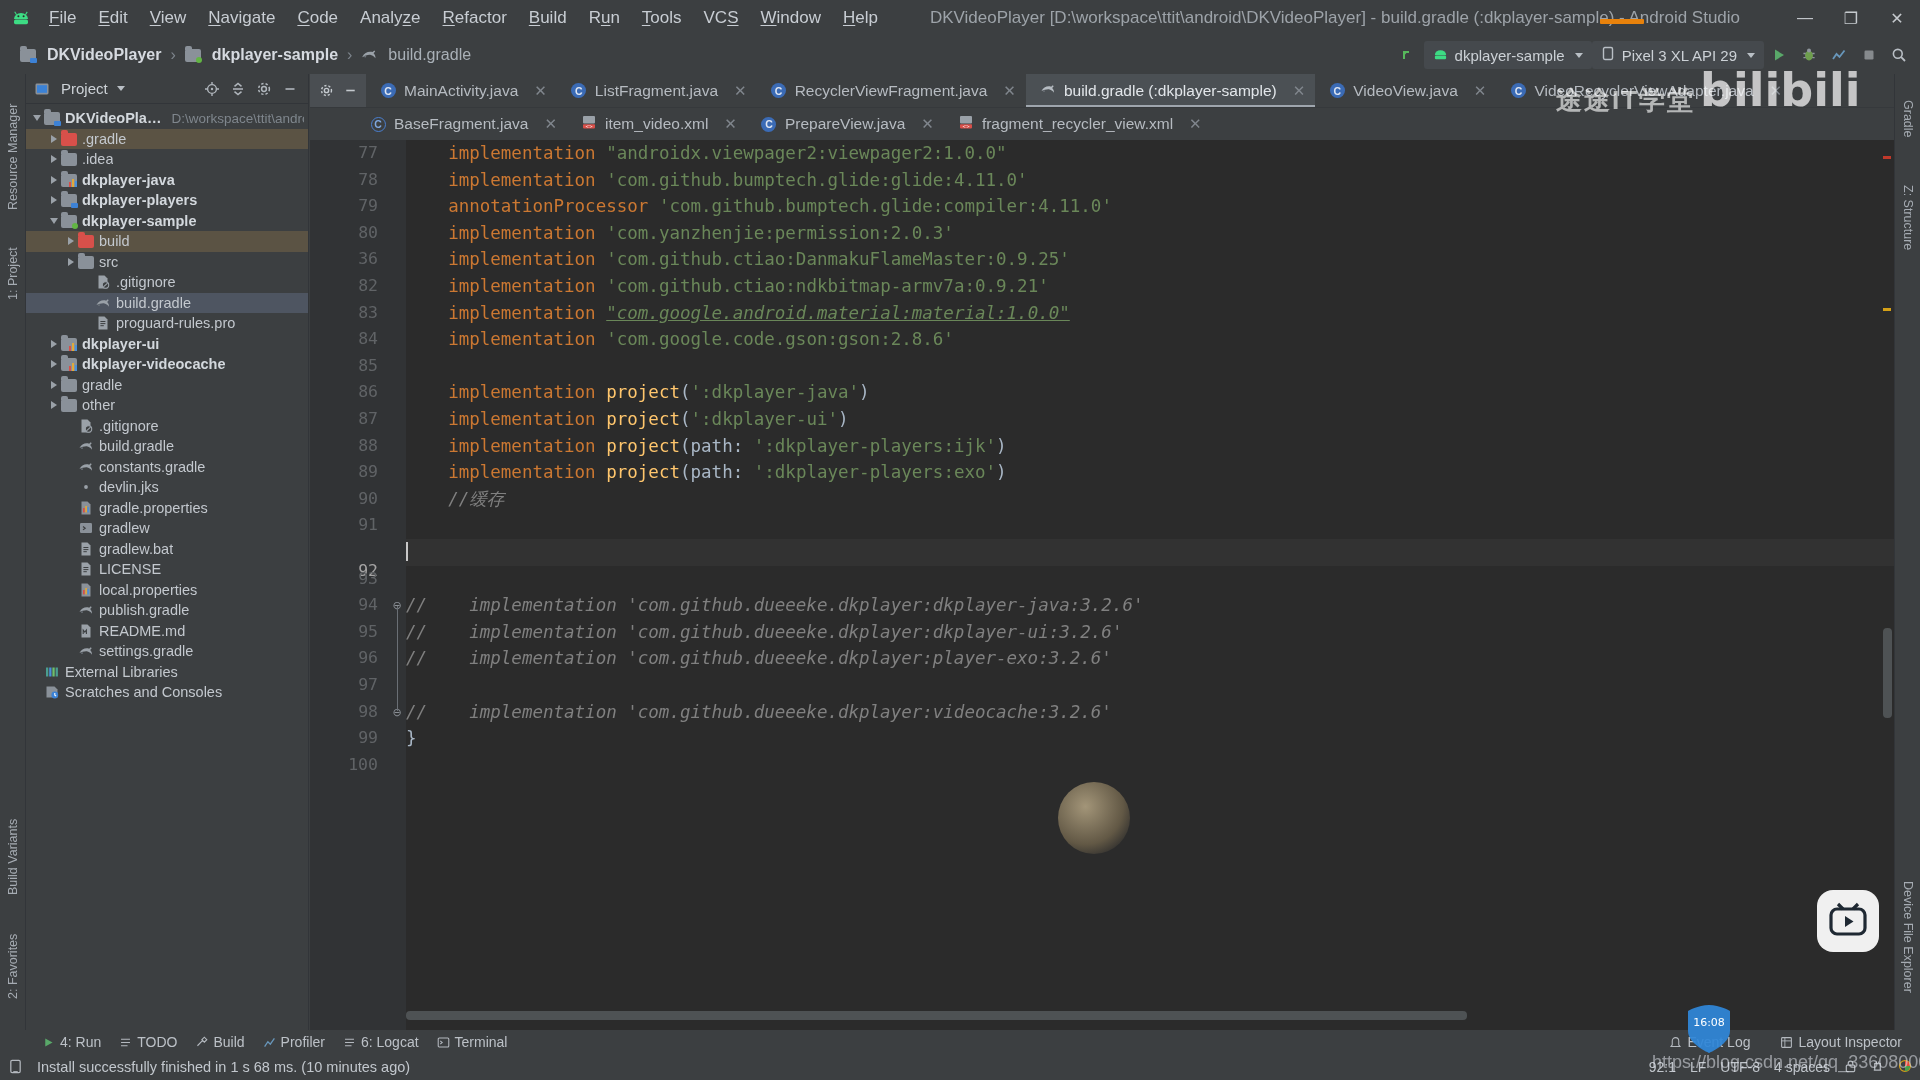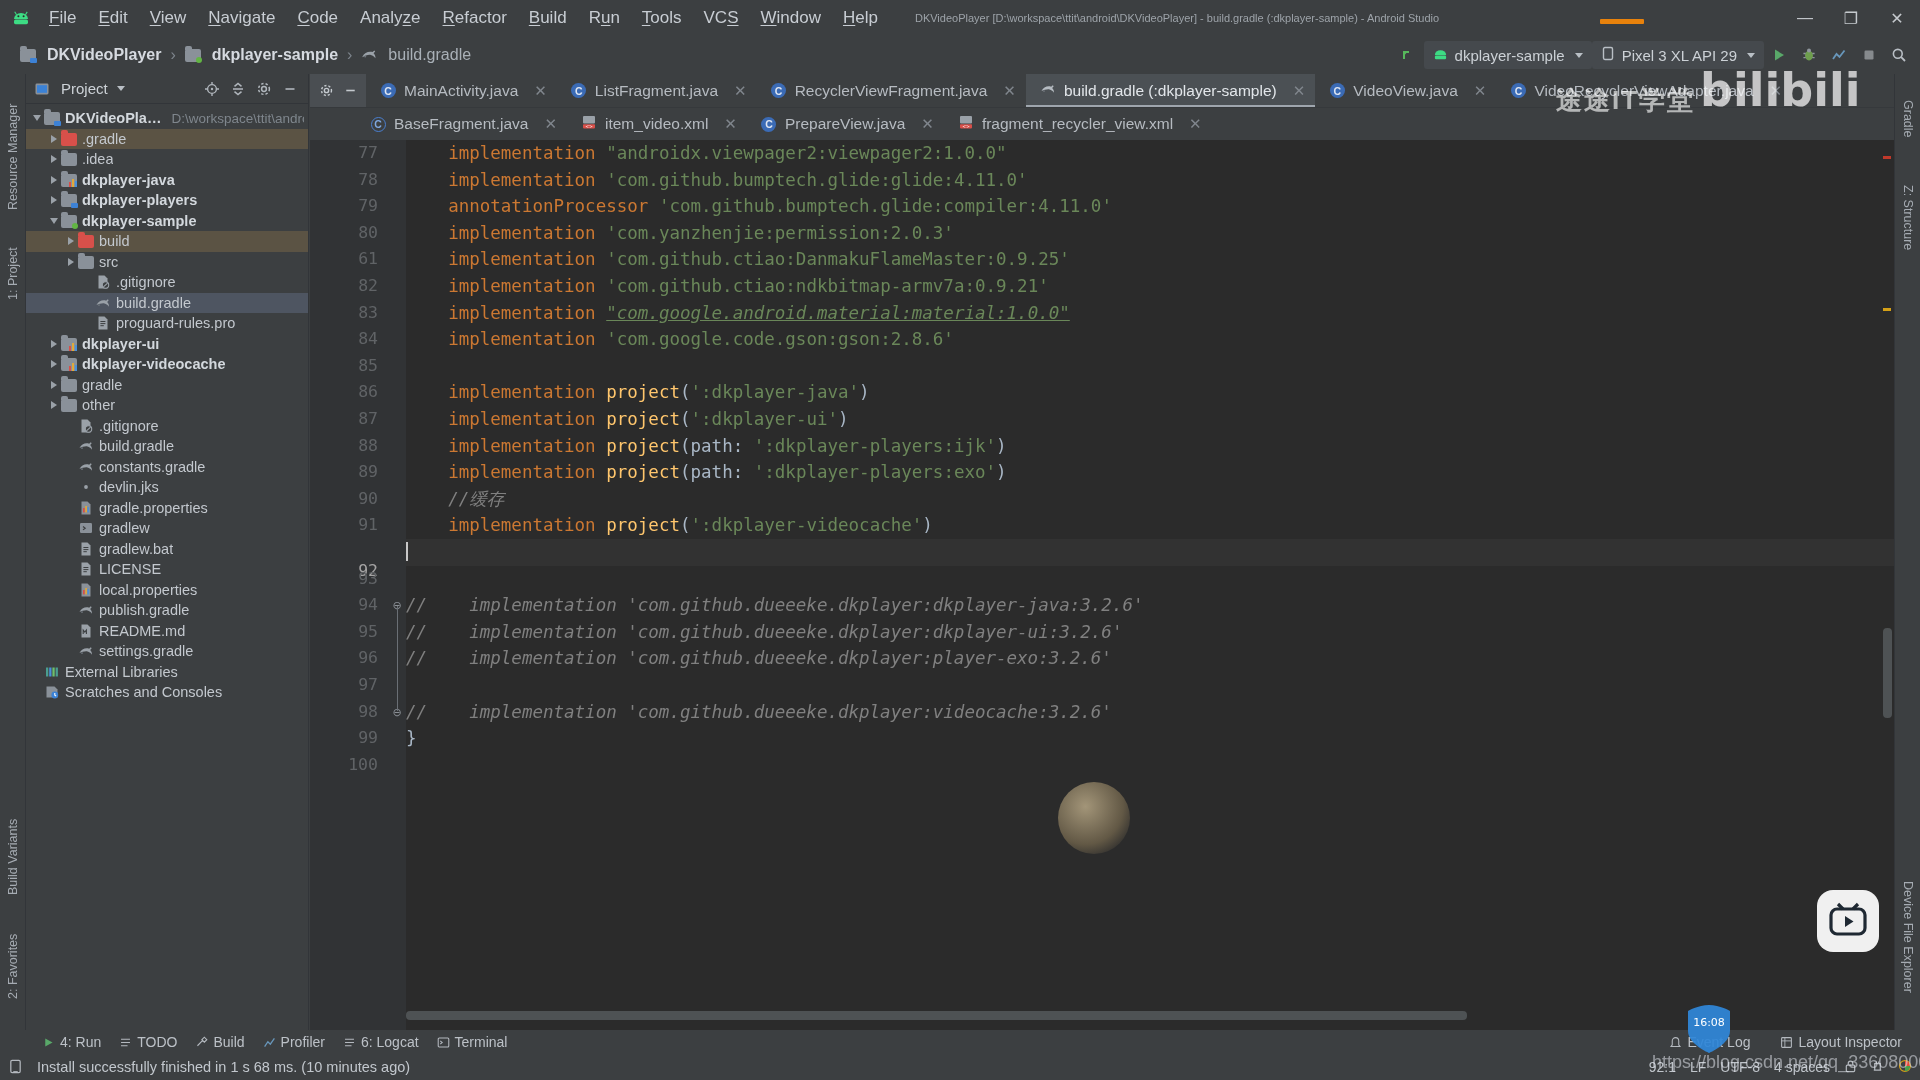--- a/index.html
+++ b/index.html
@@ -20,21 +20,21 @@
   }
   .droid-ico { width:22px; height:22px; margin-left:10px; margin-right:6px; position:relative; }
   .droid-ico svg { display:block; }
   .menubar { display:flex; align-items:center; height:36px; }
   .menu-item {
     padding:2px 11px; font-size:17px; color:#c8cdd3; cursor:default;
     line-height:20px; white-space:nowrap;
   }
   .menu-item u { text-decoration:underline; text-underline-offset:2px; }
   .win-title {
-    margin-left:26px; font-size:11px; color:#9da3a9; white-space:nowrap;
+    margin-left:41px; font-size:17px; color:#9da3a9; white-space:nowrap;
   }
   .wincontrols {
     position:absolute; right:0; top:0; height:36px; display:flex; align-items:center;
   }
   .wc { width:46px; height:36px; display:flex; align-items:center; justify-content:center;
         color:#c5c9cd; font-size:16px; }
   .orange-tick { position:absolute; right:276px; top:19px; width:44px; height:5px; background:#e8820c; border-radius:1px; }
 
   
   .toolbar {
@@ -747,21 +747,21 @@
         </div>
     </div>
   </div>
 
   <div class="editor">
     <div class="gutter">
         <div class="lnum" style="position: absolute; top: 0px;">77</div>
         <div class="lnum" style="position: absolute; top: 26.6px;">78</div>
         <div class="lnum" style="position: absolute; top: 53.2px;">79</div>
         <div class="lnum" style="position: absolute; top: 79.8px;">80</div>
-        <div class="lnum" style="position: absolute; top: 106.4px;">61</div>
+        <div class="lnum" style="position: absolute; top: 106.4px;">36</div>
         <div class="lnum" style="position: absolute; top: 133px;">82</div>
         <div class="lnum" style="position: absolute; top: 159.6px;">83</div>
         <div class="lnum" style="position: absolute; top: 186.2px;">84</div>
         <div class="lnum" style="position: absolute; top: 212.8px;">85</div>
         <div class="lnum" style="position: absolute; top: 239.4px;">86</div>
         <div class="lnum" style="position: absolute; top: 266px;">87</div>
         <div class="lnum" style="position: absolute; top: 292.6px;">88</div>
         <div class="lnum" style="position: absolute; top: 319.2px;">89</div>
         <div class="lnum" style="position: absolute; top: 345.8px;">90</div>
         <div class="lnum" style="position: absolute; top: 372.4px;">91</div>
@@ -788,21 +788,20 @@
         <div class="ln" style="top: 106.4px; position: absolute; left: 0px; right: 0px;"><span class="pln">    </span><span class="kw">implementation</span><span class="pln"> </span><span class="str">'com.github.ctiao:DanmakuFlameMaster:0.9.25'</span></div>
         <div class="ln" style="top: 133px; position: absolute; left: 0px; right: 0px;"><span class="pln">    </span><span class="kw">implementation</span><span class="pln"> </span><span class="str">'com.github.ctiao:ndkbitmap-armv7a:0.9.21'</span></div>
         <div class="ln" style="top: 159.6px; position: absolute; left: 0px; right: 0px;"><span class="pln">    </span><span class="kw">implementation</span><span class="pln"> </span><span class="str-link">"com.google.android.material:material:1.0.0"</span></div>
         <div class="ln" style="top: 186.2px; position: absolute; left: 0px; right: 11px;"><span class="pln">    </span><span class="kw">implementation</span><span class="pln"> </span><span class="str">'com.google.code.gson:gson:2.8.6'</span></div>
         <div class="ln" style="top: 212.8px; position: absolute; left: 0px; right: 0px;"></div>
         <div class="ln" style="top: 239.4px; position: absolute; left: 0px; right: 0px;"><span class="pln">    </span><span class="kw">implementation</span><span class="pln"> </span><span class="fn">project</span><span class="pln">(</span><span class="str">':dkplayer-java'</span><span class="pln">)</span></div>
         <div class="ln" style="top: 266px; position: absolute; left: 0px; right: 0px;"><span class="pln">    </span><span class="kw">implementation</span><span class="pln"> </span><span class="fn">project</span><span class="pln">(</span><span class="str">':dkplayer-ui'</span><span class="pln">)</span></div>
         <div class="ln" style="top: 292.6px; position: absolute; left: 0px; right: 0px;"><span class="pln">    </span><span class="kw">implementation</span><span class="pln"> </span><span class="fn">project</span><span class="pln">(</span><span class="pln">path: </span><span class="str">':dkplayer-players:ijk'</span><span class="pln">)</span></div>
         <div class="ln" style="top: 319.2px; position: absolute; left: 0px; right: 0px;"><span class="pln">    </span><span class="kw">implementation</span><span class="pln"> </span><span class="fn">project</span><span class="pln">(</span><span class="pln">path: </span><span class="str">':dkplayer-players:exo'</span><span class="pln">)</span></div>
         <div class="ln" style="top: 345.8px; position: absolute; left: 0px; right: 0px;"><span class="pln">    </span><span class="cmt">//缓存</span></div>
-        <div class="ln" style="top: 372.4px; position: absolute; left: 0px; right: 0px;"><span class="pln">    </span><span class="kw">implementation</span><span class="pln"> </span><span class="fn">project</span><span class="pln">(</span><span class="str">':dkplayer-videocache'</span><span class="pln">)</span></div>
         <div class="curline" style="top: 399px;"></div>
         <div class="ln" style="top: 399px; position: absolute; left: 0px; right: 0px;"><span class="caret-bar"></span></div>
         <div class="ln" style="top: 425.6px; position: absolute; left: 0px; right: 0px;"></div>
         <div class="ln" style="top: 452.2px; position: absolute; left: 0px; right: 0px;"><span class="cmt">//    implementation 'com.github.dueeeke.dkplayer:dkplayer-java:3.2.6'</span></div>
         <div class="ln" style="top: 478.8px; position: absolute; left: 0px; right: 0px;"><span class="cmt">//    implementation 'com.github.dueeeke.dkplayer:dkplayer-ui:3.2.6'</span></div>
         <div class="ln" style="top: 505.4px; position: absolute; left: 0px; right: 0px;"><span class="cmt">//    implementation 'com.github.dueeeke.dkplayer:player-exo:3.2.6'</span></div>
         <div class="ln" style="top: 558.6px; position: absolute; left: 0px; right: 0px;"><span class="cmt">//    implementation 'com.github.dueeeke.dkplayer:videocache:3.2.6'</span></div>
         <div class="ln" style="top: 585.2px; position: absolute; left: 0px; right: 0px;"><span class="pln">}</span></div>
         <div class="ln" style="top: 611.8px; position: absolute; left: 0px; right: 0px;"></div>
       </div>

